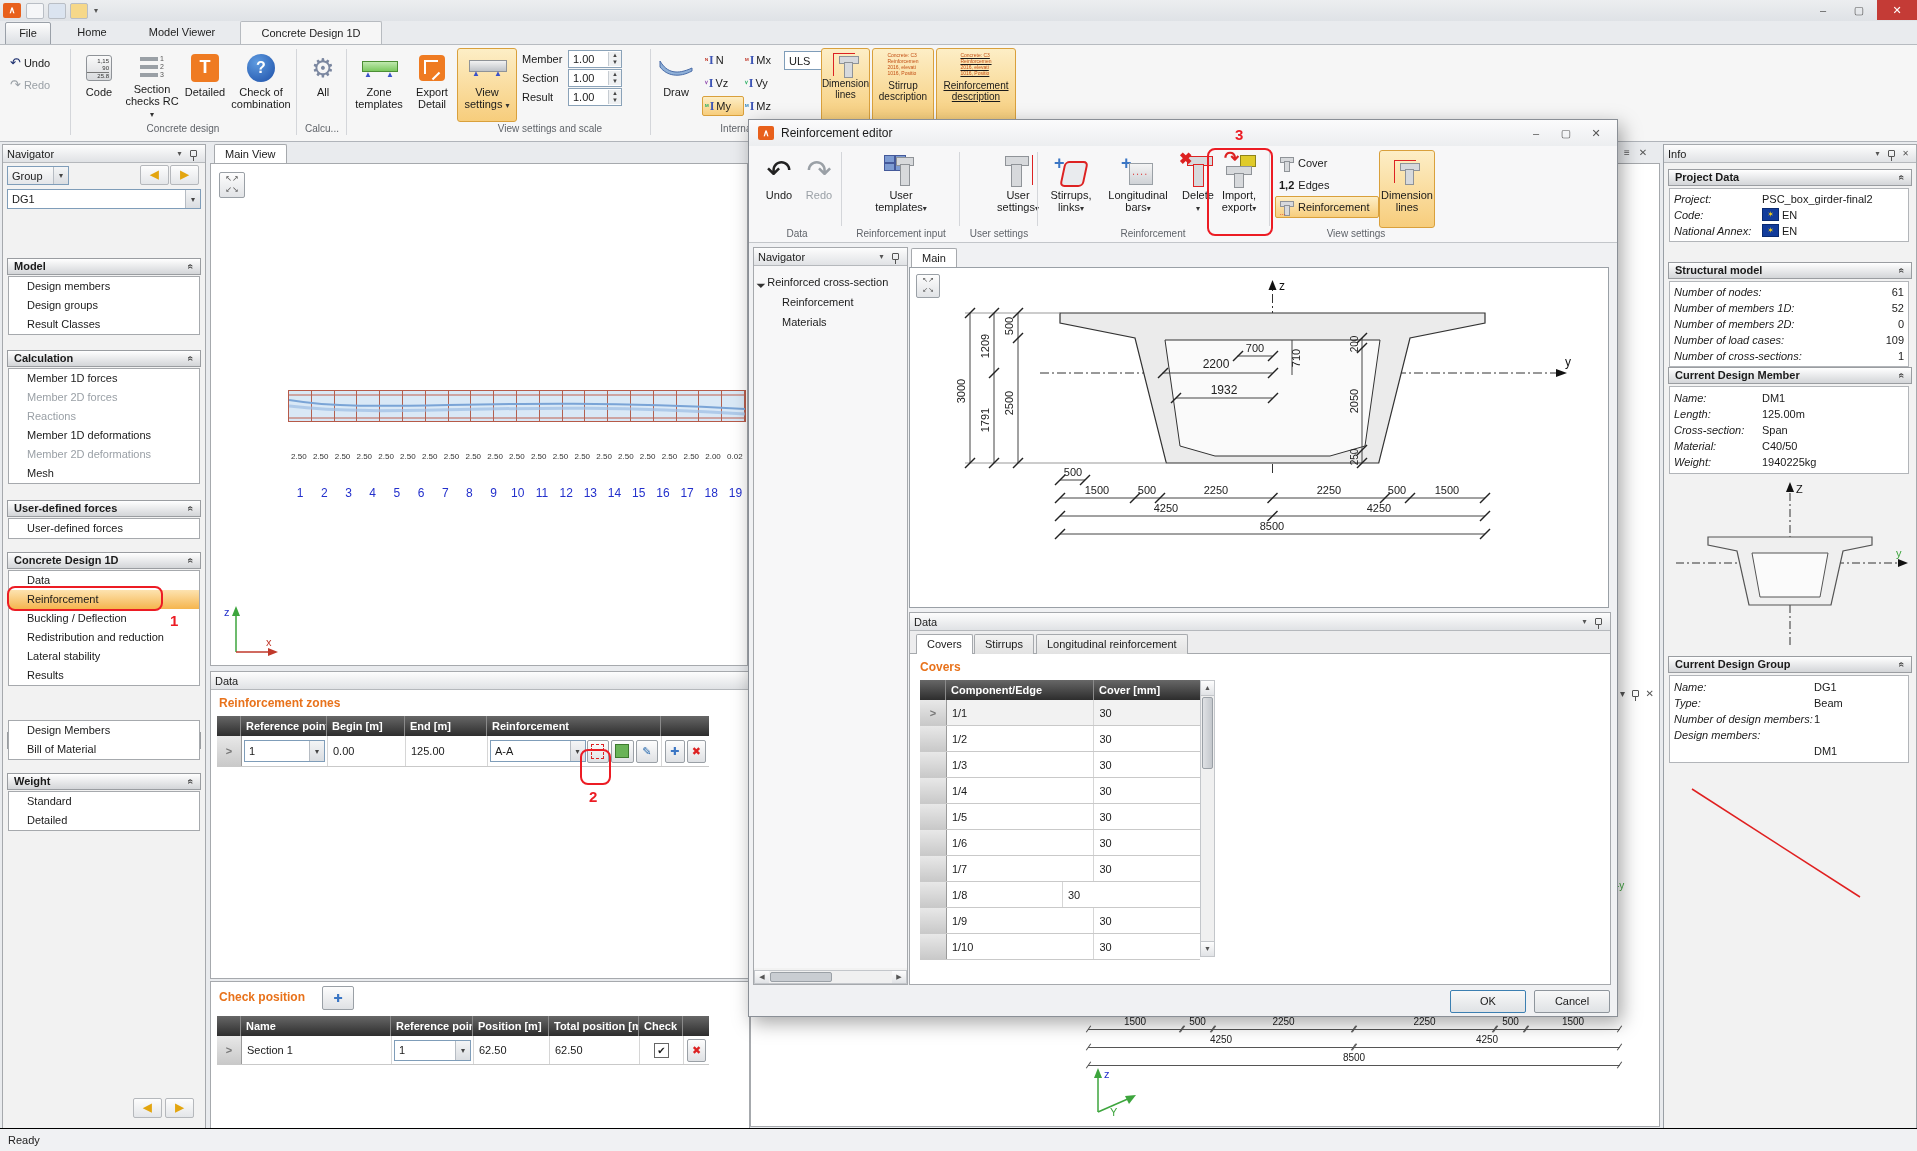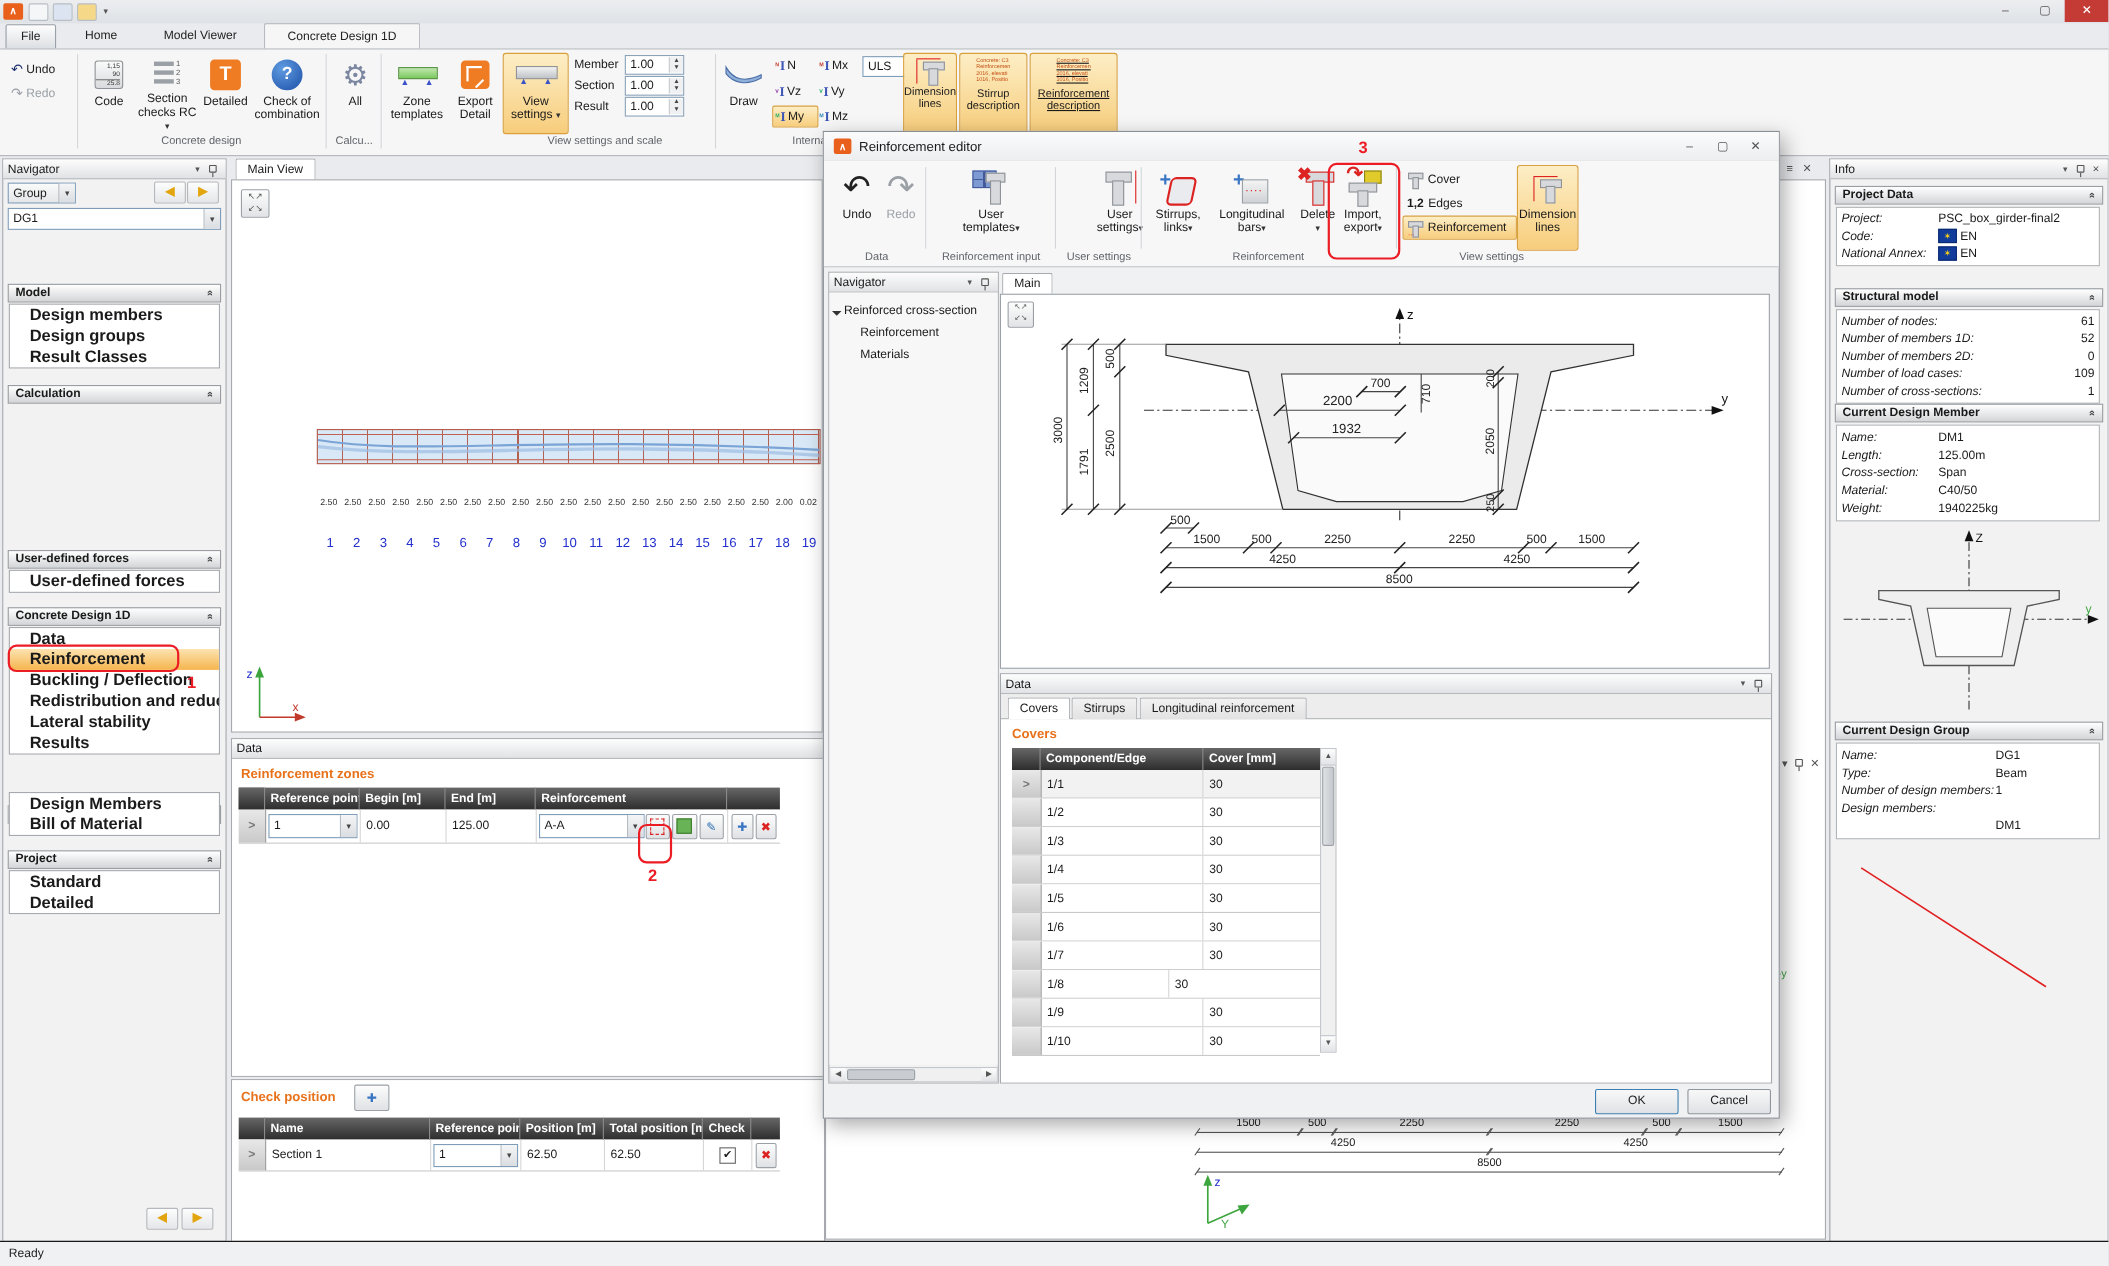--- a/index.html
+++ b/index.html
@@ -49,21 +49,21 @@
   
   .panel{position:absolute;background:#f2f2f2;border:1px solid #a6a9ad;}
   .phead{height:17px;background:linear-gradient(#fdfdfd,#e0e2e5);border-bottom:1px solid #b5b8bc;display:flex;align-items:center;padding:0 4px;font-size:11px;}
   .phead .sp{flex:1;}
   .hico{width:13px;height:13px;text-align:center;line-height:13px;color:#555;font-size:8px;}
   .pin{display:inline-block;width:5px;height:5px;border:1px solid #555;border-radius:1px;position:relative;margin:0 4px;}
   .pin::after{content:"";position:absolute;left:2px;top:6px;width:1px;height:4px;background:#555;}
   .sech{position:absolute;left:4px;right:4px;height:17px;background:linear-gradient(#ffffff,#d3d5d8);border:1px solid #9a9da1;font-weight:bold;font-size:11px;line-height:15px;padding:0 6px;display:flex;box-sizing:border-box;}
   .chev{margin-left:auto;display:inline-block;transform:rotate(90deg);color:#444;font-size:10px;line-height:15px;}
   .wbox{position:absolute;left:5px;right:5px;background:#fff;border:1px solid #a6a9ad;}
-  .ti{height:19px;line-height:19px;padding-left:18px;font-size:15px;white-space:nowrap;overflow:hidden;font-weight:bold;}
+  .ti{height:19px;line-height:19px;padding-left:18px;font-size:11px;white-space:nowrap;overflow:hidden;}
   .ti.selected{background:linear-gradient(#fde3b0,#f5b54e);}
   .ti.disabled{color:#9aa0a6;}
   .goldarr{position:absolute;width:27px;height:18px;border:1px solid #b5b8bc;border-radius:2px;background:linear-gradient(#fdfdfd,#e4e6e9);color:#e3a50f;text-align:center;line-height:17px;font-size:11px;font-weight:bold;}
   
   .thdr{display:flex;background:linear-gradient(#676767,#2d2d2d);color:#fff;font-weight:bold;}
   .thdr .c{border-right:1px solid #8a8a8a;padding:4px 5px;box-sizing:border-box;overflow:hidden;white-space:nowrap;}
   .trow{display:flex;background:#fff;border-bottom:1px solid #c9c9c9;}
   .trow .c{border-right:1px solid #d6d6d6;padding:0 5px;box-sizing:border-box;display:flex;align-items:center;overflow:hidden;white-space:nowrap;}
   .rowsel{background:linear-gradient(#e8e8e8,#c9c9c9);border-right:1px solid #9a9a9a;display:flex;align-items:center;justify-content:center;color:#666;font-weight:bold;}
   .sel-mark::after{content:">";color:#777;}
@@ -360,20 +360,28 @@
     <div class="wbox" style="top:131px;">
         <div class="ti">Design members</div>
         <div class="ti">Design groups</div>
         <div class="ti">Result Classes</div>
       </div>
 
     <div class="sech" style="top:205px;">
         <span>Calculation</span>
         <span class="chev">«</span>
       </div>
+    <div class="wbox" style="top:223px;">
+        <div class="ti">Member 1D forces</div>
+        <div class="ti disabled">Member 2D forces</div>
+        <div class="ti disabled">Reactions</div>
+        <div class="ti">Member 1D deformations</div>
+        <div class="ti disabled">Member 2D deformations</div>
+        <div class="ti">Mesh</div>
+      </div>
 
     <div class="sech" style="top:355px;">
         <span>User-defined forces</span>
         <span class="chev">«</span>
       </div>
     <div class="wbox" style="top:373px;">
         <div class="ti">User-defined forces</div>
       </div>
 
     <div class="sech" style="top:407px;">
@@ -392,21 +400,21 @@
     <div class="sech" style="top:587px;gap:40px;">
         <span>Design Summary</span>
         <span class="chev">«</span>
       </div>
     <div class="wbox" style="top:575px;">
         <div class="ti">Design Members</div>
         <div class="ti">Bill of Material</div>
       </div>
 
     <div class="sech" style="top:628px;">
-        <span>Project</span>
+        <span>Weight</span>
         <span class="chev">«</span>
       </div>
     <div class="wbox" style="top:646px;">
         <div class="ti">Standard</div>
         <div class="ti">Detailed</div>
       </div>
 
     <div class="goldarr" style="left:130px;bottom:10px;">◀</div>
     <div class="goldarr" style="left:162px;bottom:10px;">▶</div>
   </div>

